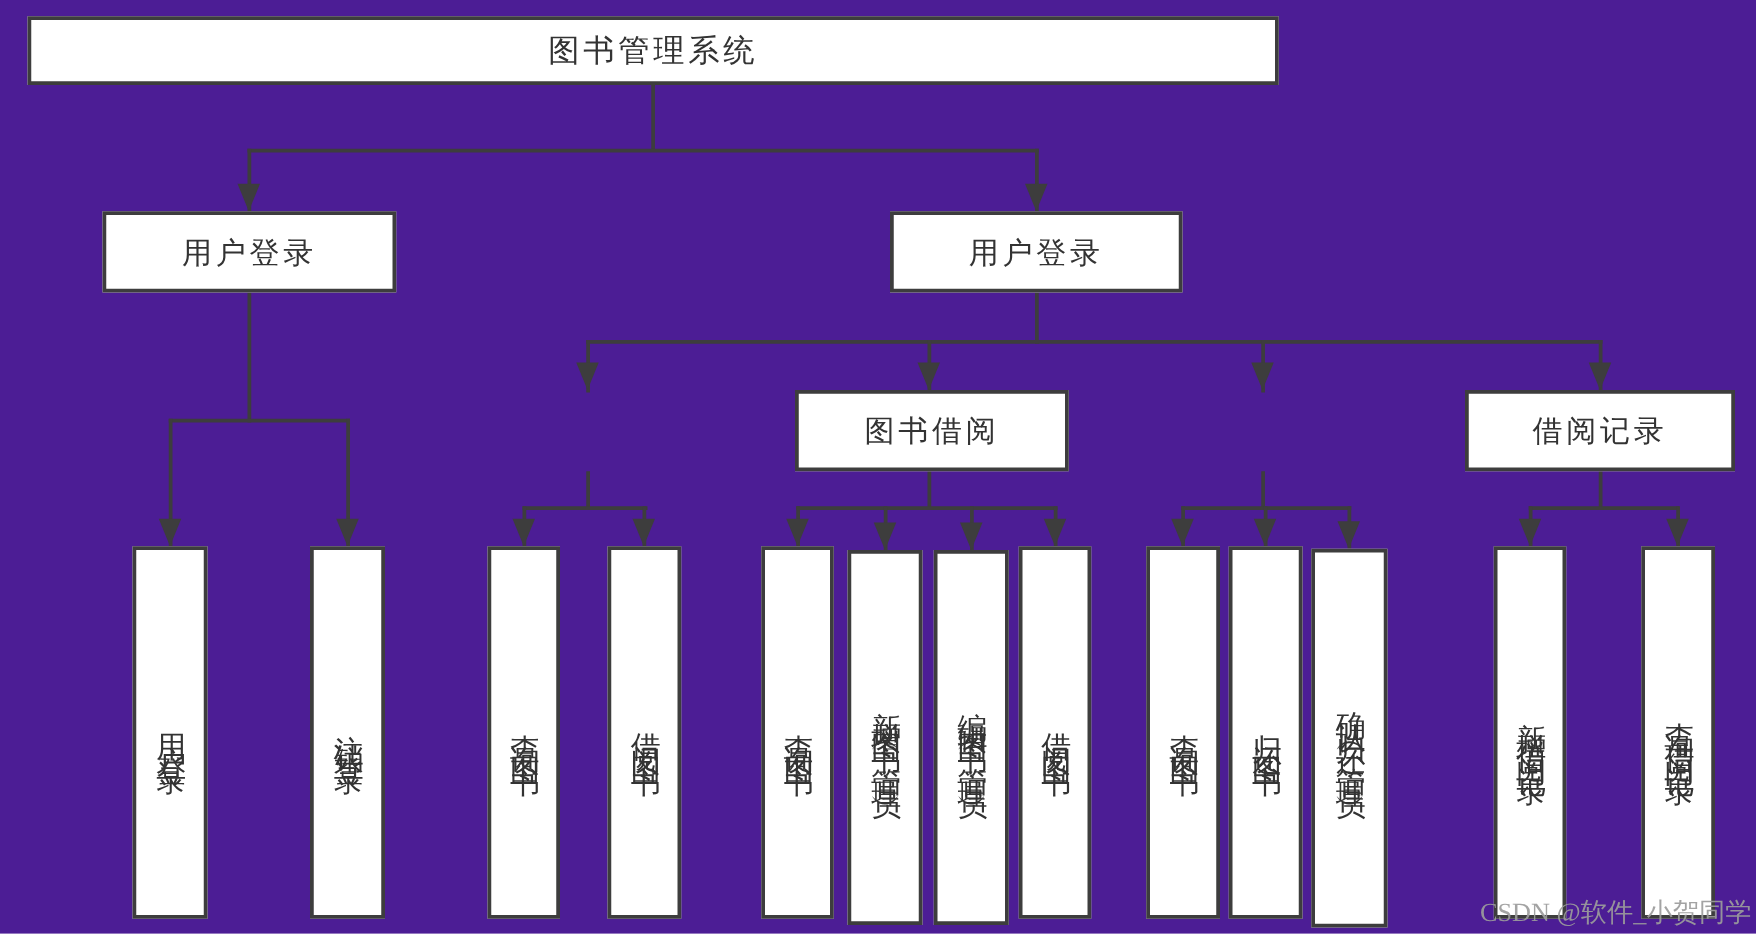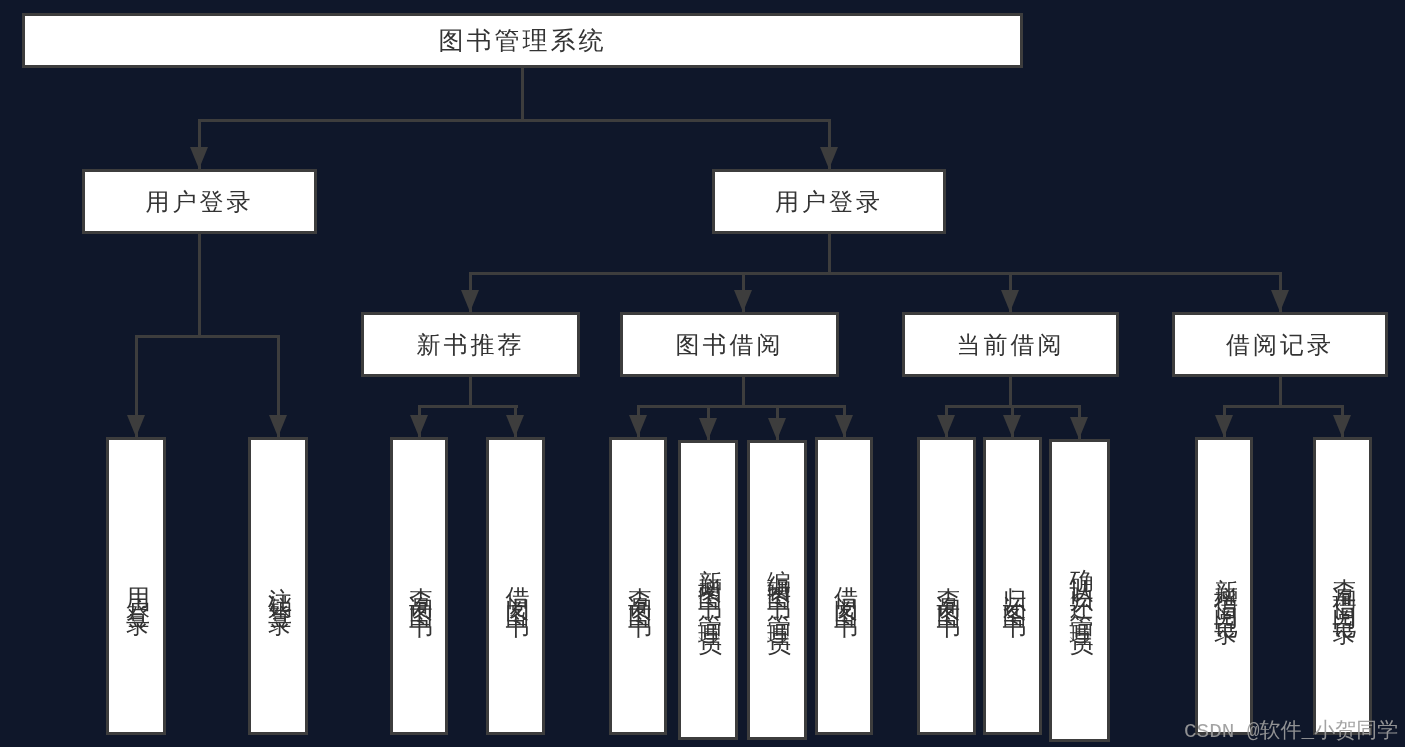--- a/index.html
+++ b/index.html
@@ -1,18 +1,18 @@
 <!DOCTYPE html>
 <html><head>
 <meta charset="utf-8">
 <style>
   html,body { margin:0; padding:0; background:#ffffff; }
   .canvas {
-    position:relative; width:1405px; height:747px; background:#0f172a;
-    font-family:Liberation Mono, monospace; overflow:hidden;
+    position:relative; width:1405px; height:747px; background:#4c1d95;
+    font-family:Liberation Serif, serif; overflow:hidden;
   }
   .box {
     position:absolute; box-sizing:border-box;
     border:3px solid #3d3d3d; background:#ffffff; color:#333333;
     display:flex; align-items:center; justify-content:center;
   }
   .hbox span { font-size:24px; letter-spacing:3px; white-space:nowrap; }
   .root span { font-size:25px; letter-spacing:3px; }
   .vbox .vtext {
     writing-mode:vertical-rl; text-orientation:mixed;
@@ -99,28 +99,22 @@
     <span>图书管理系统</span>
   </div>
 
   <div class="box hbox" style="left:82px;top:169px;width:235px;height:65px">
     <span>用户登录</span>
   </div>
   <div class="box hbox" style="left:712px;top:169px;width:234px;height:65px">
     <span>用户登录</span>
   </div>
 
-  <div class="box hbox" style="left:361px;top:312px;width:219px;height:65px">
-    <span>新书推荐</span>
-  </div>
-  <div class="box hbox" style="left:620px;top:312px;width:219px;height:65px">
+  <div class="box hbox" style="left:636px;top:312px;width:219px;height:65px">
     <span>图书借阅</span>
-  </div>
-  <div class="box hbox" style="left:902px;top:312px;width:217px;height:65px">
-    <span>当前借阅</span>
   </div>
   <div class="box hbox" style="left:1172px;top:312px;width:216px;height:65px">
     <span>借阅记录</span>
   </div>
 
   <div class="box vbox" style="left:106px;top:437px;width:60px;height:298px">
     <span class="vtext">用户登录</span>
   </div>
   <div class="box vbox" style="left:248px;top:437px;width:60px;height:298px">
     <span class="vtext">注销登录</span>

